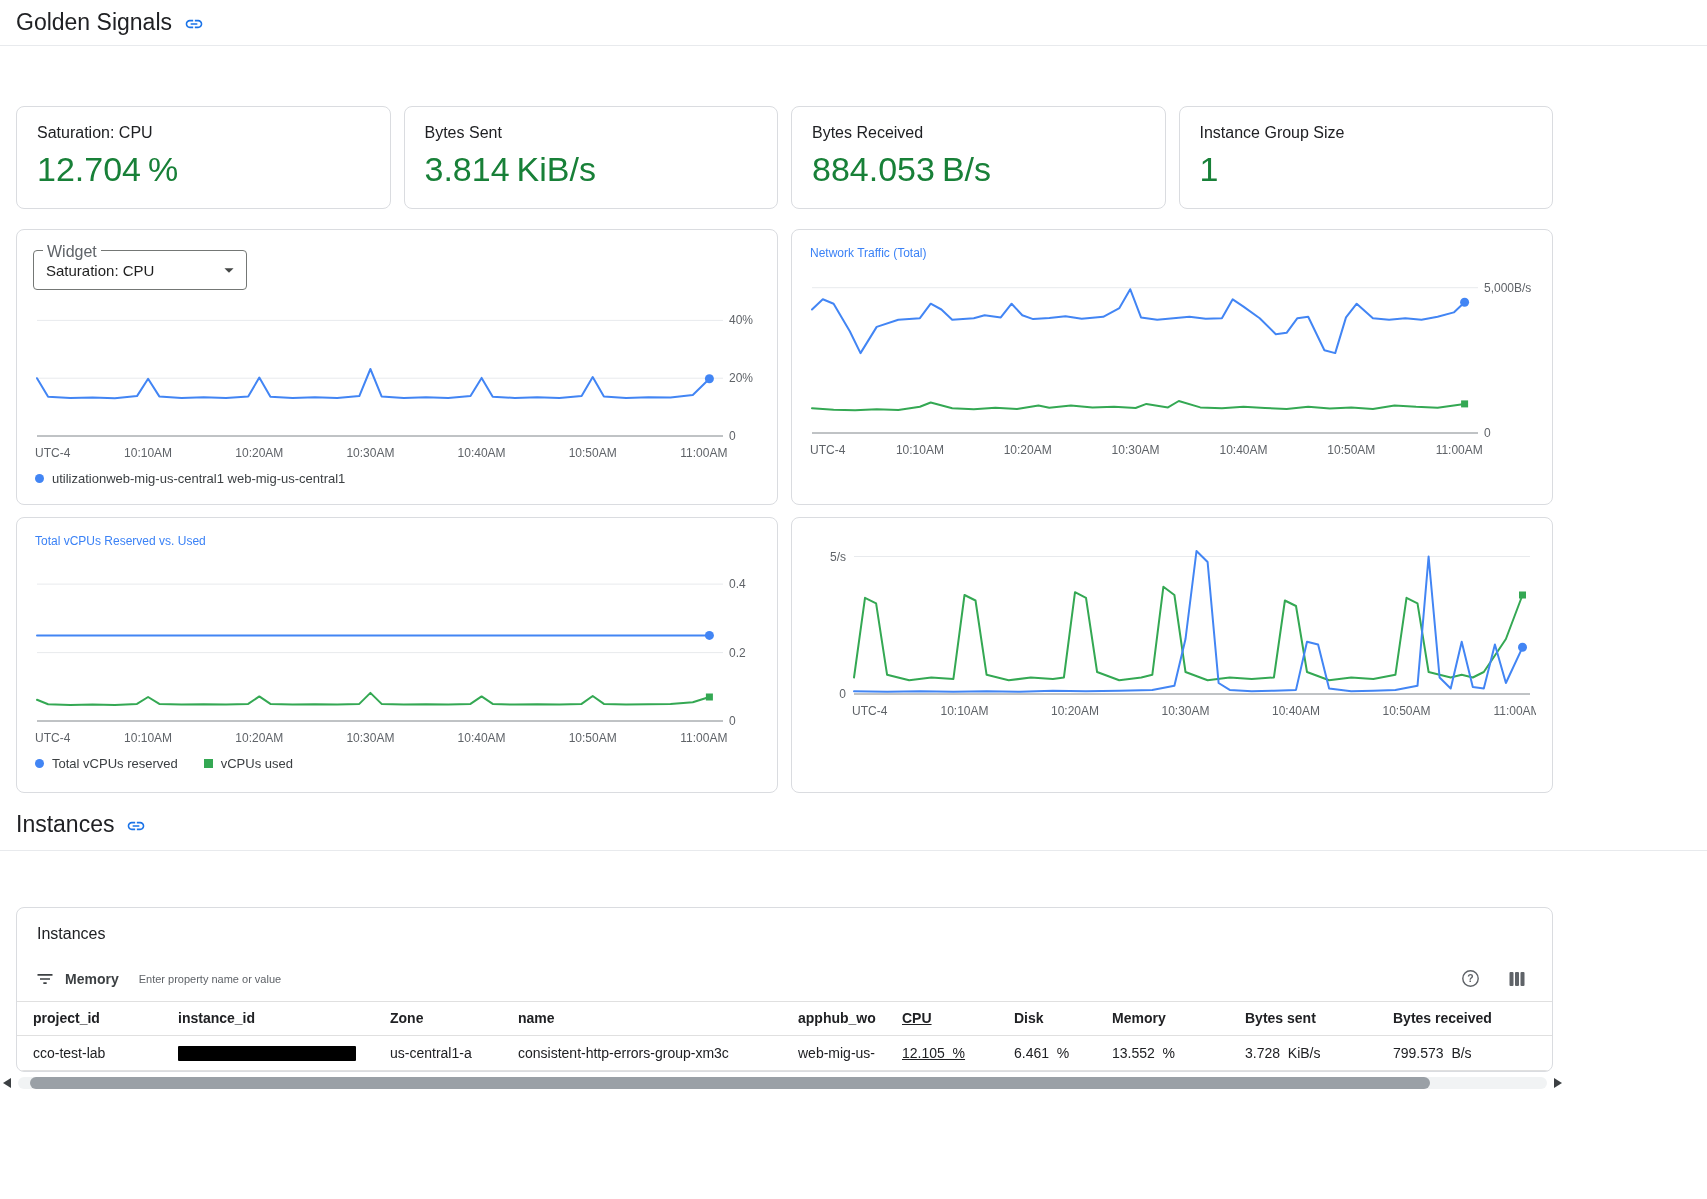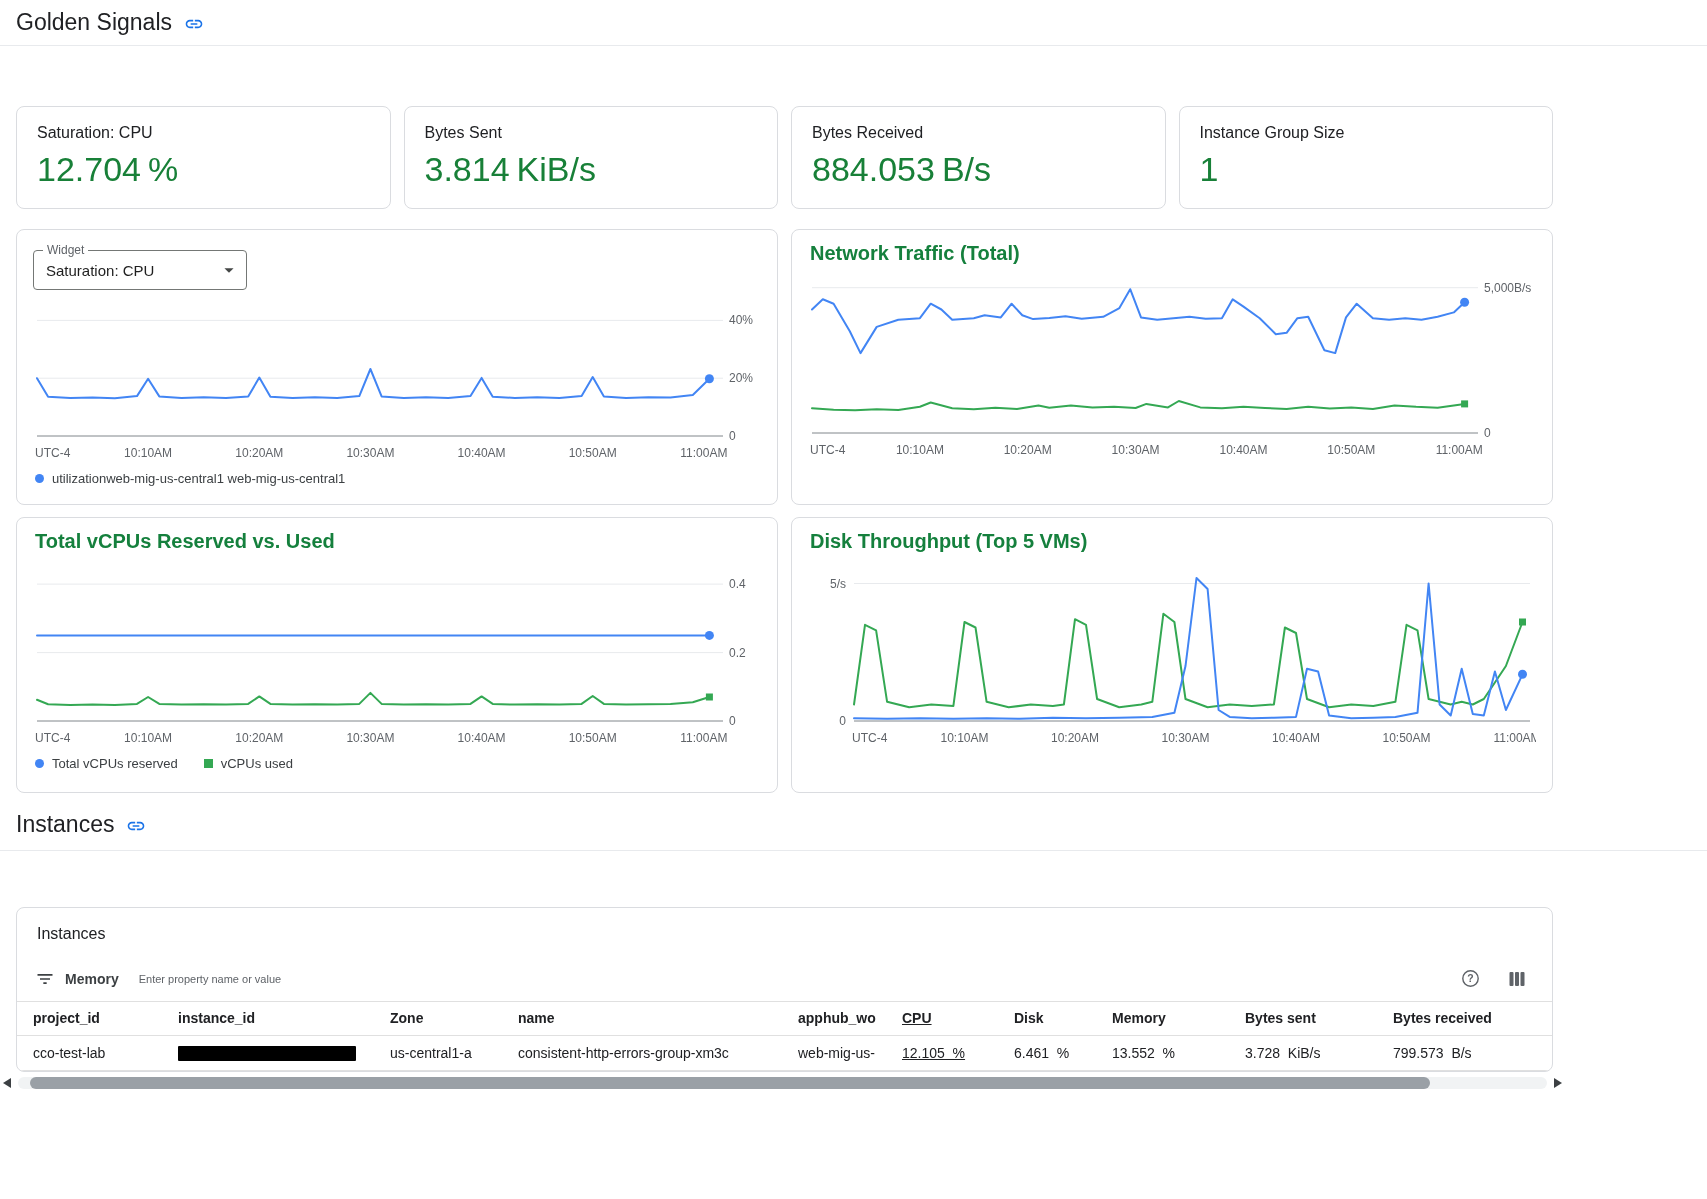--- a/index.html
+++ b/index.html
@@ -18,37 +18,37 @@
   .card { background:#fff; border:1px solid #dadce0; border-radius:8px; }
 
   .scorecards { margin-top:60px; display:grid; grid-template-columns:repeat(4,1fr); gap:13px; }
   .scorecard { height:103px; padding:17px 20px; }
   .sc-label { font-size:16px; color:#202124; }
   .sc-value { margin-top:8px; font-size:34px; color:#188038; }
   .sc-unit { margin-left:7px; }
 
   .charts-grid { margin-top:20px; display:grid; grid-template-columns:762px 762px; gap:12px 13px; }
   .chart-card { height:276px; padding:12px 16px 10px; }
-  .chart-title { font-size:20px; line-height:19px; color:#15803d; margin:2px 0 6px 2px; font-weight:700; }
+  .chart-title { font-size:12px; line-height:19px; color:#3b82f6; margin:2px 0 6px 2px; font-weight:400; }
   .chart-plot { width:100%; }
   .cp-a { height:170px; }
   .cp-b { height:194px; }
   svg text.tick { font-size:12px; fill:#5f6368; font-family:"Liberation Sans",sans-serif; }
 
   .legend { display:flex; align-items:center; gap:26px; margin-top:5px;
     font-size:13px; color:#3c4043; padding-left:2px; }
   .legend-item { display:inline-flex; align-items:center; gap:8px; cursor:pointer; }
   .lm { width:9px; height:9px; display:inline-block; flex:none; }
   .lm.dot { border-radius:50%; }
 
   .widget-select { position:relative; width:214px; height:40px; border:1px solid #747775;
     border-radius:4px; display:flex; align-items:center; padding:0 6px 0 12px;
     margin:8px 0 6px 0; cursor:pointer; background:#fff; }
   .ws-label { position:absolute; top:-8px; left:9px; background:#fff; padding:0 4px;
-    font-size:12px; color:#5f6368; }
+    font-size:16px; color:#5f6368; }
   .ws-value { font-size:15px; color:#1f1f1f; flex:1; }
 
   .section-header { display:flex; align-items:center; gap:12px;
     padding:18px 16px 12px; border-bottom:1px solid #e8eaed; }
   .section-header h2 { font-size:23px; font-weight:400; color:#202124; }
 
   .table-card { width:1537px; margin:56px 16px 0; overflow:hidden; border-radius:8px; }
   .table-title { font-size:16px; color:#202124; padding:17px 20px 13px; }
   .filter-row { display:flex; align-items:center; height:46px; padding:0 18px;
     border-bottom:1px solid #e0e0e0; gap:10px; }
@@ -205,21 +205,20 @@
               <span>Total vCPUs reserved</span>
             </span>
             <span class="legend-item">
               <span class="lm square" style="background:#34a853"></span>
               <span>vCPUs used</span>
             </span>
           </div>
       </div>
 
       <div class="card chart-card">
-        <div class="chart-title">Disk Throughput (Top 5 VMs)</div>
         <div class="chart-plot cp-b"><svg width="728" height="194">
               <line x1="46" x2="722" y1="164.0" y2="164.0" stroke="#80868b" stroke-width="1"></line>
               <line x1="46" x2="722" y1="26.5" y2="26.5" stroke="#e8eaed" stroke-width="1"></line>
               <text class="tick" x="38" y="30.5" text-anchor="end">5/s</text>
               <text class="tick" x="38" y="168.0" text-anchor="end">0</text>
               <text class="tick" x="44" y="185">UTC-4</text>
               <text class="tick" x="156.5" y="185" text-anchor="middle">10:10AM</text>
               <text class="tick" x="267.0" y="185" text-anchor="middle">10:20AM</text>
               <text class="tick" x="377.5" y="185" text-anchor="middle">10:30AM</text>
               <text class="tick" x="488.0" y="185" text-anchor="middle">10:40AM</text>

